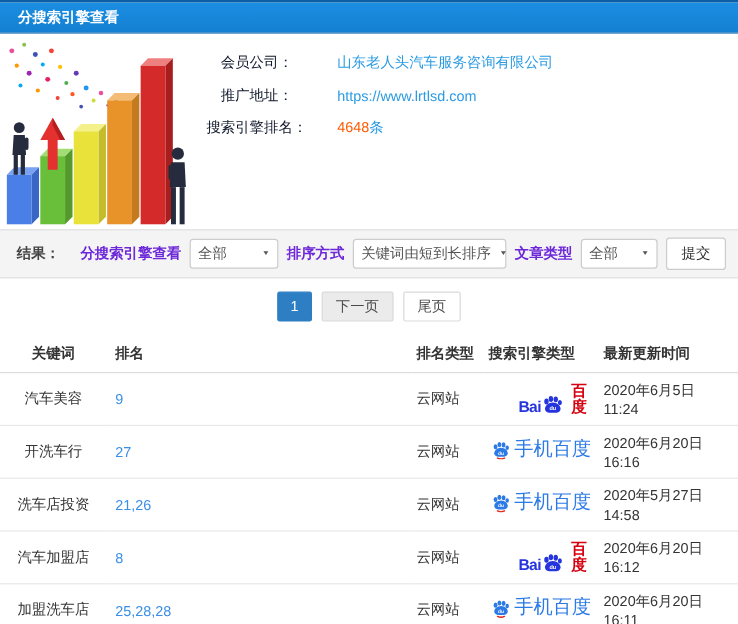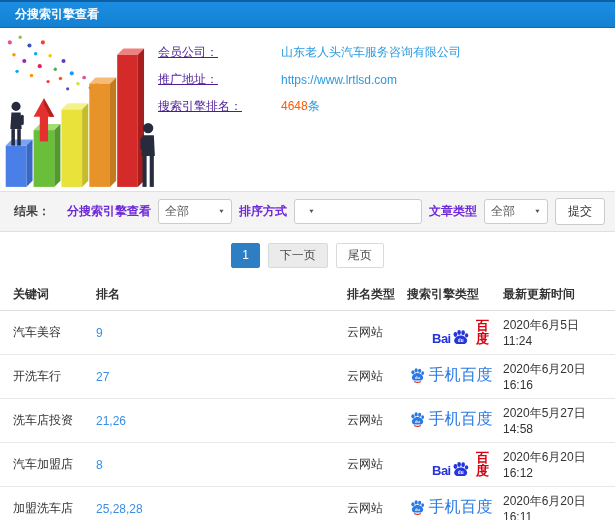--- a/index.html
+++ b/index.html
@@ -10,21 +10,21 @@
   .topbar { height:28px; background:linear-gradient(#1b8ee2,#1480d2);
     border-top:2px solid #0c5fa4; border-bottom:1px solid #0e6cb3;
     display:flex; align-items:center; padding-left:15px; }
   .topbar-title { color:#fff; font-size:12px; font-weight:bold; }
 
   
   .info { display:flex; height:163px; }
   .chart-box { width:158px; height:160px; flex:0 0 158px; margin-top:2px; }
   .info-rows { flex:1; padding-top:11px; font-size:12px; }
   .info-row { display:flex; align-items:center; height:27px; }
-  .info-label { width:112px; text-align:left; color:#4c1d95;text-decoration:underline; }
+  .info-label { width:112px; text-align:center; color:#0f172a; }
   .info-value { margin-left:11px; color:#2a9ae2; }
   .info-value.link { cursor:pointer; }
   .info-value.plain { color:#555; }
   .rank-num { color:#ff5a00; }
   .rank-suffix { color:#2a9ae2; }
 
   
   .filter-bar { height:41px; background:#f4f4f4; border-top:1px solid #e0e0e0;
     border-bottom:1px solid #e0e0e0; display:flex; align-items:center;
     padding:0 10px 0 14px; font-size:12px; color:#333; }
@@ -47,21 +47,21 @@
     align-items:center; justify-content:center; font-size:12px; color:#4a4a4a;
     border:1px solid #d9d9d9; border-radius:2px; background:#fff; cursor:pointer; }
   .page-btn.active { background:#2d7ec3; border-color:#2d7ec3; color:#fff; padding:0 10px; }
   .page-btn.next { background:#ebebeb; }
 
   
   table { width:100%; border-collapse:collapse; table-layout:fixed; font-size:12px; color:#333; }
   th { text-align:left; font-weight:bold; padding:8px 4px 7px 4px;
     border-bottom:1px solid #dcdcdc; font-size:12px; color:#333; }
   td { padding:6px 4px; border-bottom:1px solid #e8e8e8; height:28px; }
-  .c1 { width:92px; padding-left:13px; }
+  .c1 { width:92px; padding-left:1px;text-align:center; }
   .c2 { width:251px; }
   .c3 { width:60px; }
   .c4 { width:96px; text-align:center; }
   .c5 { width:auto; }
   td.rank { color:#3a8ee6; }
 
   
   .baidu-logo { display:inline-flex; align-items:flex-end; gap:1px; line-height:1;margin-left:25px; }
   .baidu-logo .bai { color:#2534dc; font-size:13px; font-weight:bold; letter-spacing:-.5px; }
   .baidu-logo .zh  { color:#d6010f; font-size:13px; font-weight:bold; }
@@ -172,20 +172,21 @@
 <div class="filter-bar">
   <span class="result-label">结果：</span>
   <div class="filter-group">
     <span class="filter-label">分搜索引擎查看</span>
     <span class="select w-engine">
       <span>全部</span>
       <span class="caret">▼</span>
     </span>
     <span class="filter-label">排序方式</span>
     <span class="select w-sort">
+      <span>关键词由短到长排序</span>
       <span class="caret">▼</span>
     </span>
     <span class="filter-label">文章类型</span>
     <span class="select w-type">
       <span>全部</span>
       <span class="caret">▼</span>
     </span>
     <button class="submit-btn">提交</button>
   </div>
 </div>

